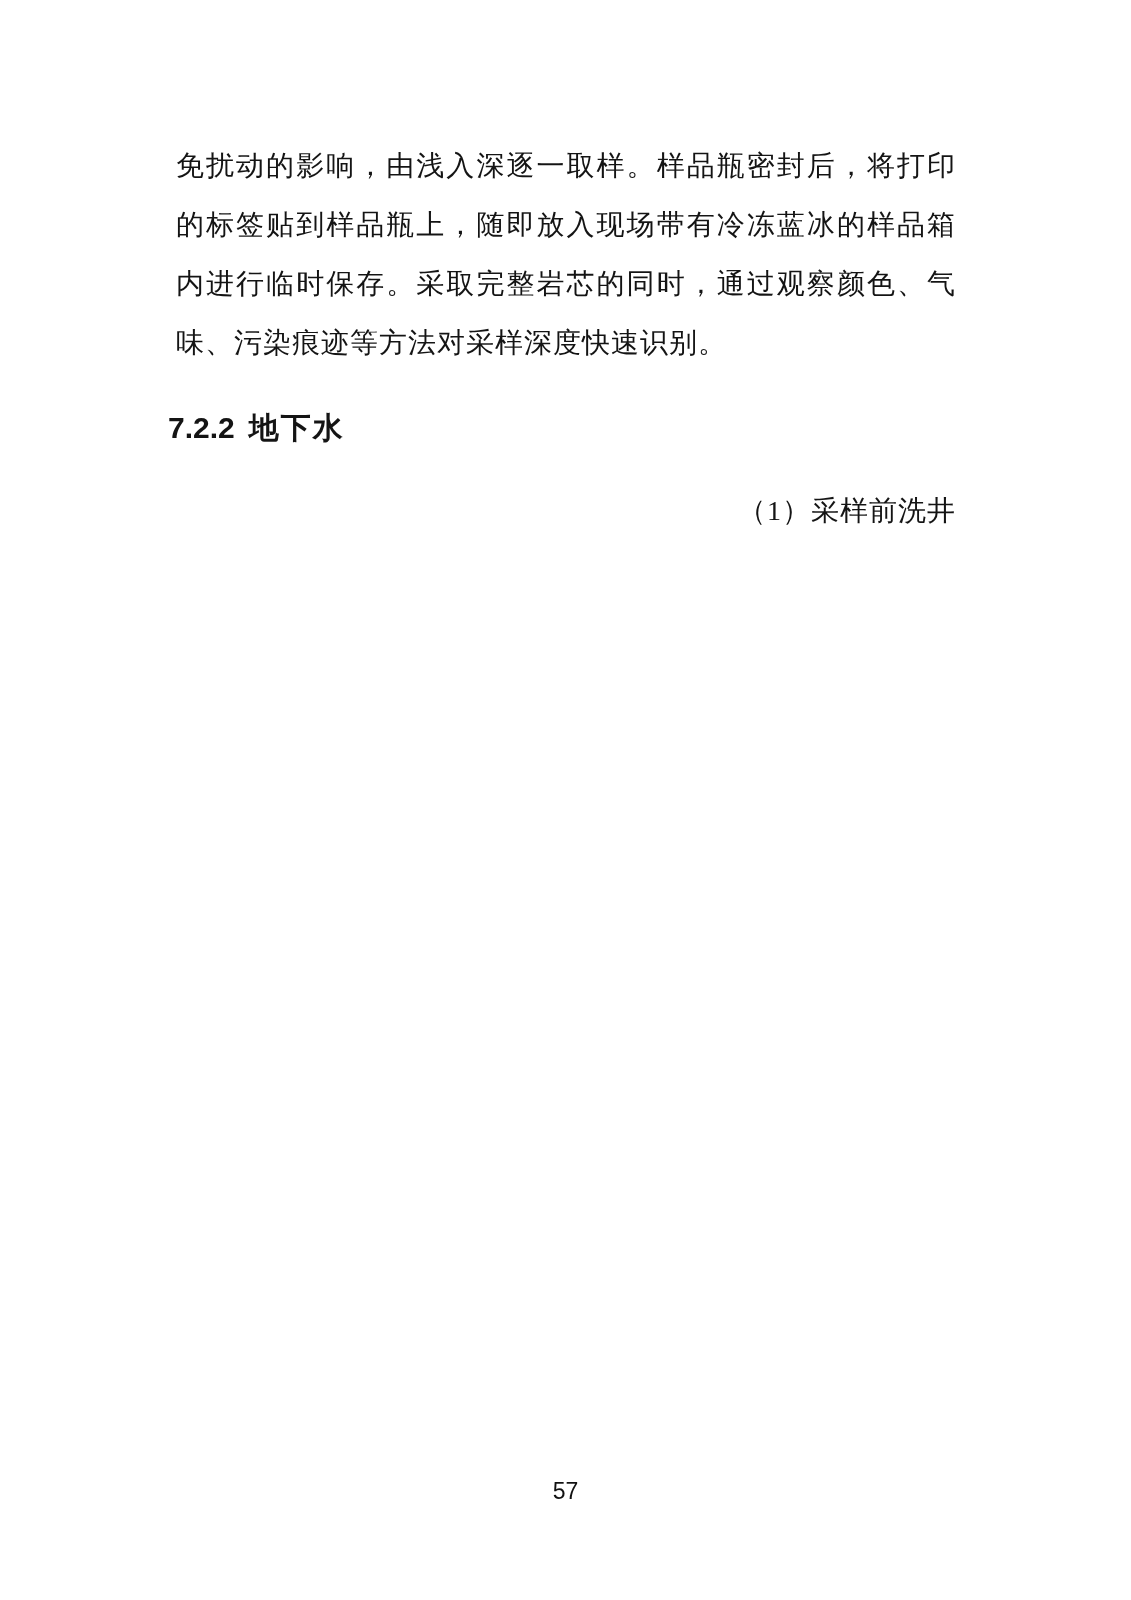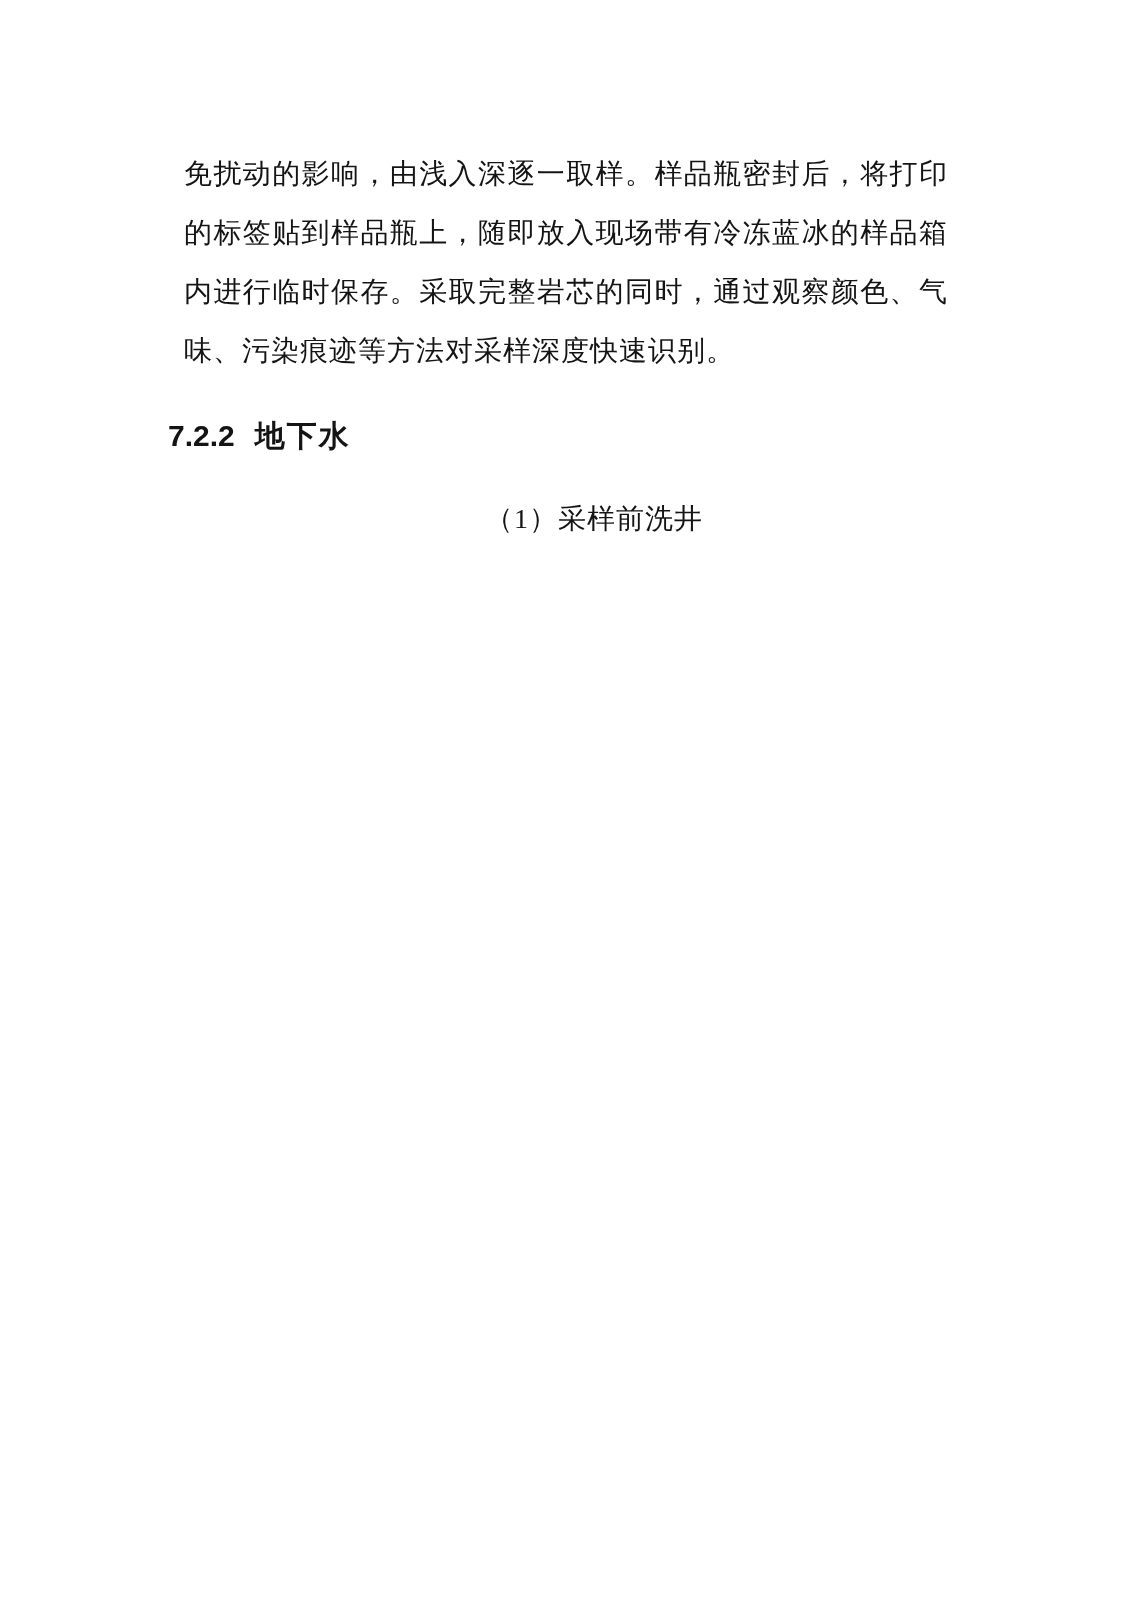--- a/index.html
+++ b/index.html
@@ -16,44 +16,44 @@
     font-family: "Liberation Serif", "DejaVu Serif", serif;
     color: #141414;
   }
   .content {
     position: absolute;
     left: 168px;
     top: 128px;
     width: 796px;
   }
   .para {
-    margin: 16px;
+    margin: 8px;
     font-size: 28px;
     line-height: 59px;
     text-align: justify;
     text-indent: 2em;
     letter-spacing: 1px;
   }
   .para.no-indent {
     text-indent: 0;
   }
   .para.sub-item {
-    text-align: center;
+    text-align: right;
   }
   .heading {
     margin: 26px 0 24px 0;
     font-size: 30px;
     line-height: 59px;
     font-weight: 700;
     text-align: left;
   }
   .heading .heading-number {
     font-family: "Liberation Sans", "DejaVu Sans", sans-serif;
     letter-spacing: 0;
-    margin-right: 20px;
+    margin-right: 14px;
   }
   .heading .heading-title {
     letter-spacing: 2px;
     text-align: center;
   }
   .footer {
     position: absolute;
     left: 0;
     top: 1478px;
     width: 100%;
@@ -78,13 +78,16 @@
     <h2 class="heading">
       <span class="heading-number">7.2.2</span><span class="heading-title">地下水</span>
     </h2>
 
     <p class="para sub-item">（1）采样前洗井</p>
 
 
 
   </div>
 
+  <div class="footer">
+    <span class="page-number">57</span>
+  </div>
 </div>
 
 </body></html>

